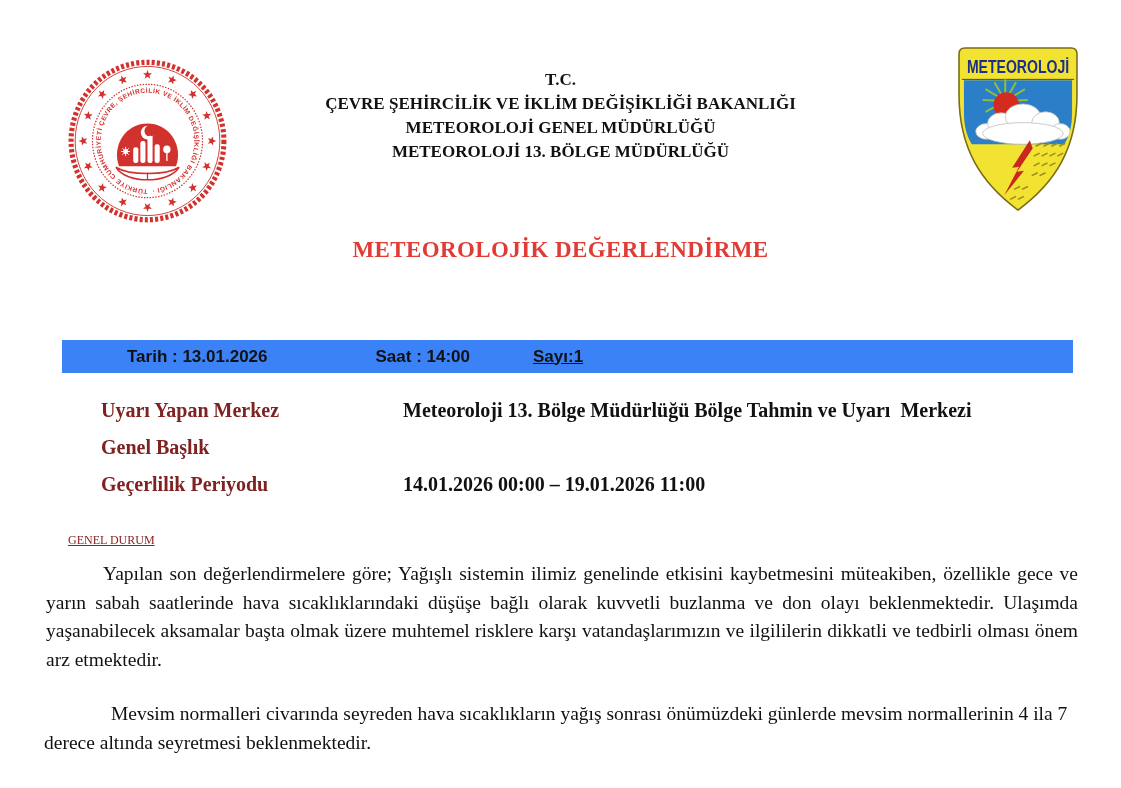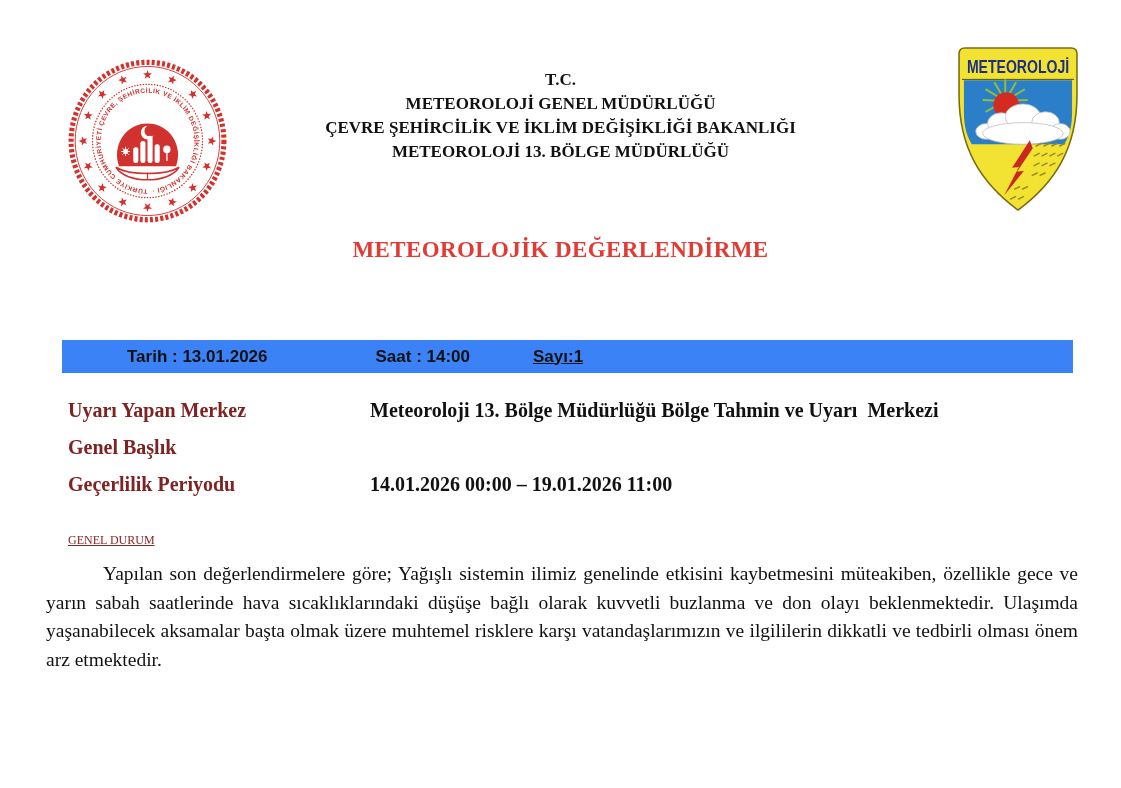--- a/index.html
+++ b/index.html
@@ -26,21 +26,21 @@
     position:absolute; left:62px; top:340px; width:1011px; height:33px;
     background:#3b82f6; display:flex; align-items:center;
     font-family:"Liberation Sans", sans-serif; font-weight:bold; font-size:17px; color:#111;gap:37px;
   }
   .info-bar .date  { margin-left:65px; }
   .info-bar .time  { margin-left:71px; }
   .info-bar .sayi  { margin-left:26px;text-decoration:underline; }
 
   
   .details { position:absolute; left:68px; top:392px; width:1006px; }
-  .detail-row { display:flex; align-items:center; height:37px; }
+  .detail-row { display:flex; align-items:center; height:37px;margin-left:33px; }
   .detail-label { width:302px; flex:0 0 302px; color:#7e2222; font-weight:bold; font-size:20px; }
   .detail-value { font-weight:bold; font-size:20px; color:#111; white-space:pre-wrap; }
 
   .section-heading {
     position:absolute; left:68px; top:533px; font-size:12px; color:#8b2423;text-decoration:underline;
   }
   .para1 {
     position:absolute; left:46px; top:560px; width:1032px;
     font-size:19.5px; line-height:28.5px; color:#111;
     text-align:justify; text-indent:57px; margin:0;
@@ -112,22 +112,22 @@
       <circle cx="99" cy="88" r="3.6" fill="#ffffff"></circle>
       <rect x="98.4" y="91" width="1.3" height="8" fill="#ffffff"></rect>
 
       <path d="M49,105 C62,113 98,113 111,105 C101,121 59,121 49,105 Z" fill="#ffffff" stroke="#d1322e" stroke-width="1.4"></path>
       <line x1="80" y1="110" x2="80" y2="117" stroke="#d1322e" stroke-width="1.2"></line>
     </g>
   </svg>
 
   <div class="header-text">
     <div>T.C.</div>
+    <div>ÇEVRE ŞEHİRCİLİK VE İKLİM DEĞİŞİKLİĞİ BAKANLIĞI</div>
     <div>METEOROLOJİ GENEL MÜDÜRLÜĞÜ</div>
-    <div>ÇEVRE ŞEHİRCİLİK VE İKLİM DEĞİŞİKLİĞİ BAKANLIĞI</div>
     <div>METEOROLOJİ 13. BÖLGE MÜDÜRLÜĞÜ</div>
   </div>
 
   <svg class="shield" viewBox="0 0 140 175" aria-hidden="true">
 
     <path d="M16,4 H124 Q130,4 130,10 V52 C130,106 108,141 70,169 C32,141 10,106 10,52 V10 Q10,4 16,4 Z" fill="#f2e232" stroke="#7a6c16" stroke-width="1.6"></path>
 
     <path d="M15,37 H125 V70 C125,84 122,94 117,102 H23 C18,94 15,84 15,70 Z" fill="#2b7fc9"></path>
 
     <text x="70" y="29" text-anchor="middle" font-size="18" font-weight="bold" font-family="Liberation Sans, sans-serif" fill="#1c2f87" textLength="104" lengthAdjust="spacingAndGlyphs">METEOROLOJİ</text>
@@ -196,14 +196,15 @@
       <span class="detail-label">Genel Başlık</span>
     </div>
     <div class="detail-row">
       <span class="detail-label">Geçerlilik Periyodu</span>
       <span class="detail-value">14.01.2026 00:00 – 19.01.2026 11:00</span>
     </div>
   </div>
 
   <div class="section-heading">GENEL DURUM</div>
   <p class="para1">Yapılan son değerlendirmelere göre; Yağışlı sistemin ilimiz genelinde etkisini kaybetmesini müteakiben, özellikle gece ve yarın sabah saatlerinde hava sıcaklıklarındaki düşüşe bağlı olarak kuvvetli buzlanma ve don olayı beklenmektedir. Ulaşımda yaşanabilecek aksamalar başta olmak üzere muhtemel risklere karşı vatandaşlarımızın ve ilgililerin dikkatli ve tedbirli olması önem arz etmektedir.</p>
+  <p class="para2">Mevsim normalleri civarında seyreden hava sıcaklıkların yağış sonrası önümüzdeki günlerde mevsim normallerinin 4 ila 7 derece altında seyretmesi beklenmektedir.</p>
 
 </div>
 
 </body></html>

